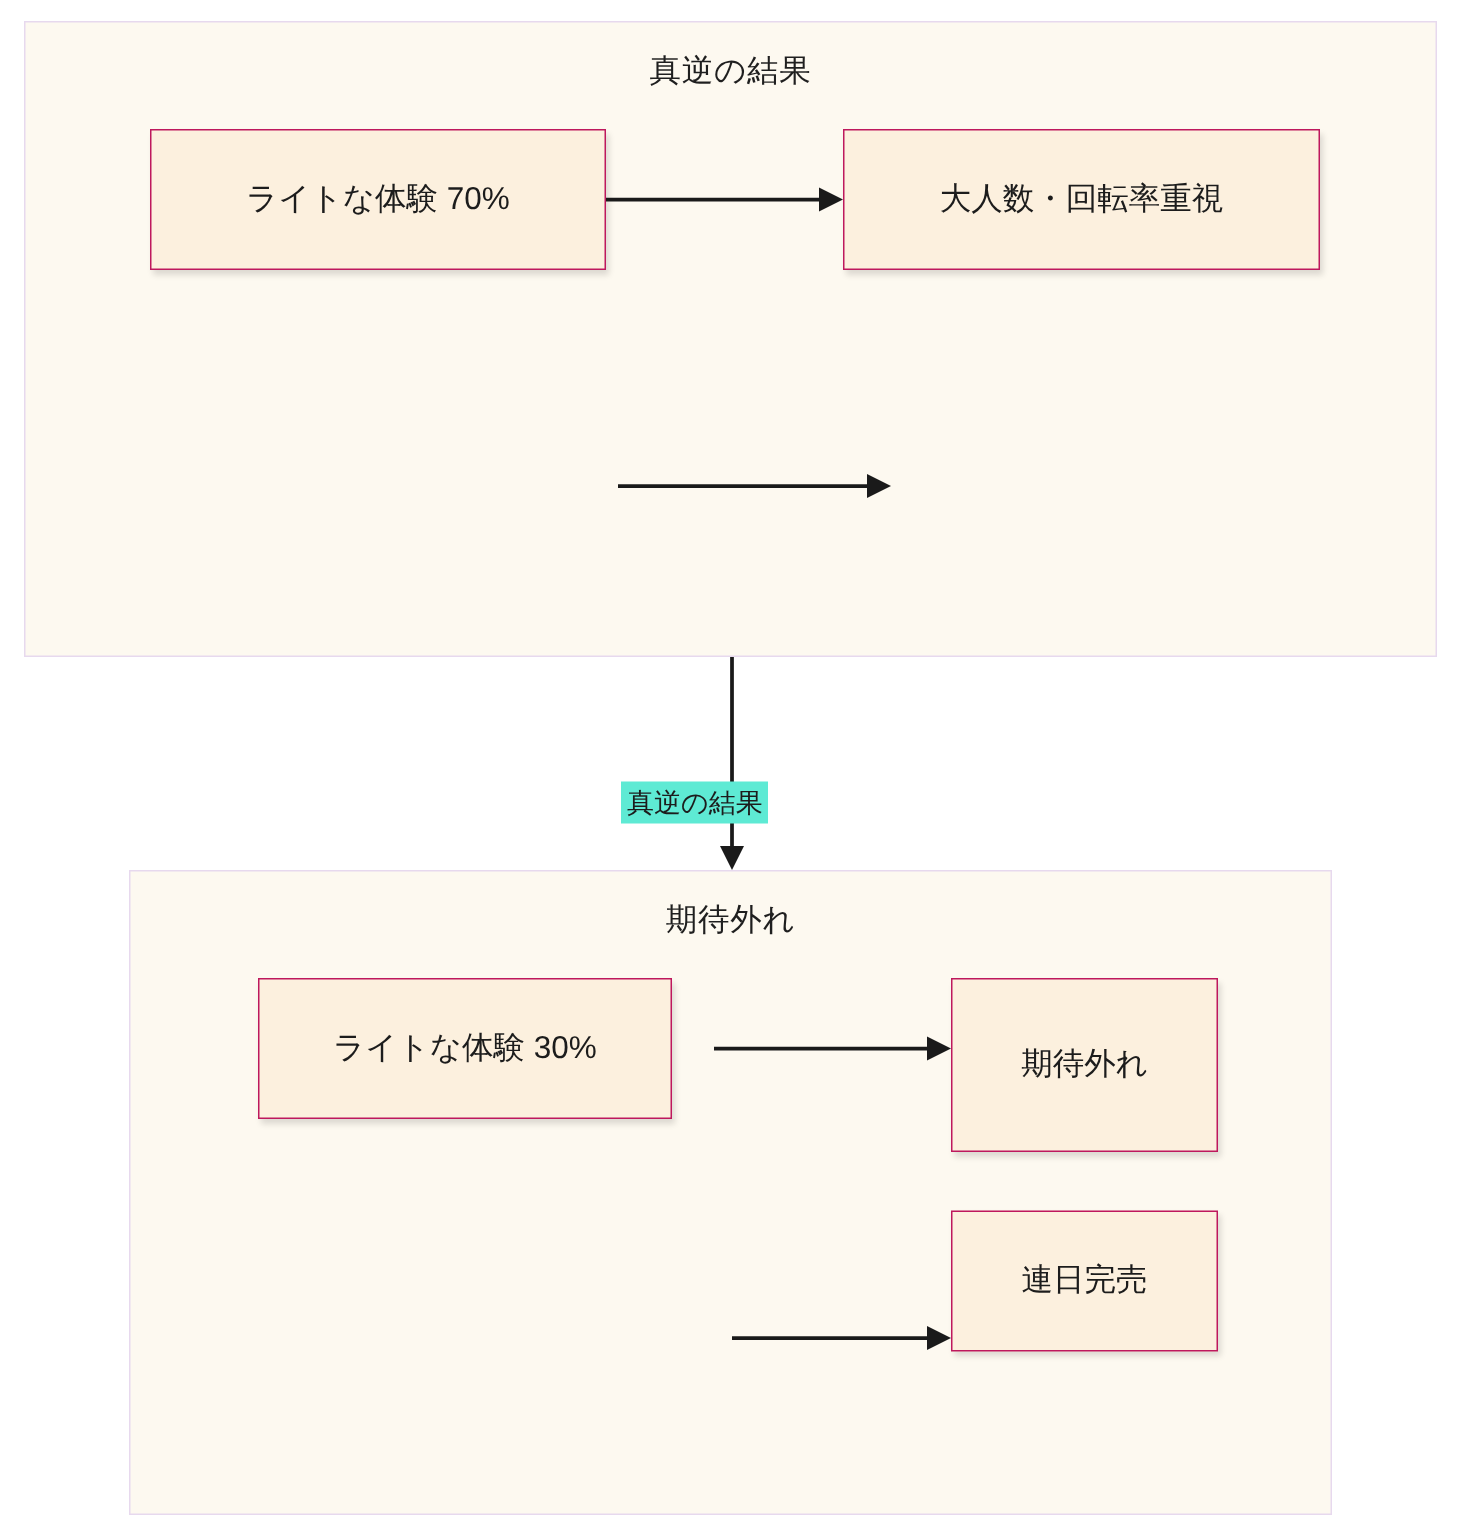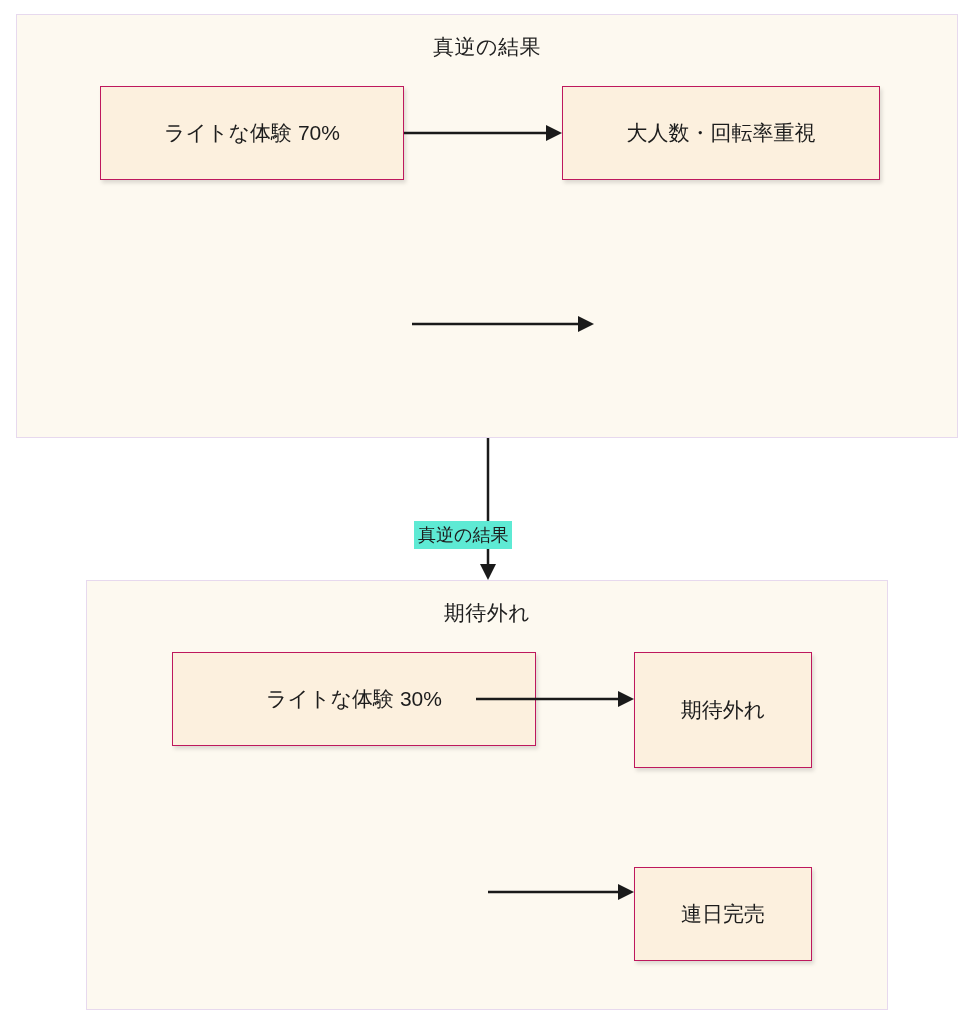--- a/index.html
+++ b/index.html
@@ -60,24 +60,24 @@
     color: #1c1c1c;
     text-align: center;
     line-height: 1.3;
   }
   
   #node-f1 { left: 100px; top: 86px;  width: 304px; height: 94px; }
   #node-f2 { left: 562px; top: 86px;  width: 318px; height: 94px; }
   #node-f3 { left: 92px;  top: 277px; width: 320px; height: 94px; }
   #node-f4 { left: 592px; top: 277px; width: 264px; height: 94px; }
   
-  #node-a1 { left: 172px; top: 652px; width: 364px; height: 94px; }
+  #node-a1 { left: 172px; top: 652px; width: 276px; height: 94px; }
   #node-a2 { left: 634px; top: 652px; width: 178px; height: 116px; }
   #node-a3 { left: 160px; top: 845px; width: 328px; height: 94px; }
-  #node-a4 { left: 634px; top: 867px; width: 178px; height: 94px; }
+  #node-a4 { left: 634px; top: 807px; width: 178px; height: 94px; }
 
   .connector {
     position: absolute;
     pointer-events: none;
   }
   .connector svg { display: block; overflow: visible; }
 
   .transition-label {
     position: absolute;
     left: 414px;

